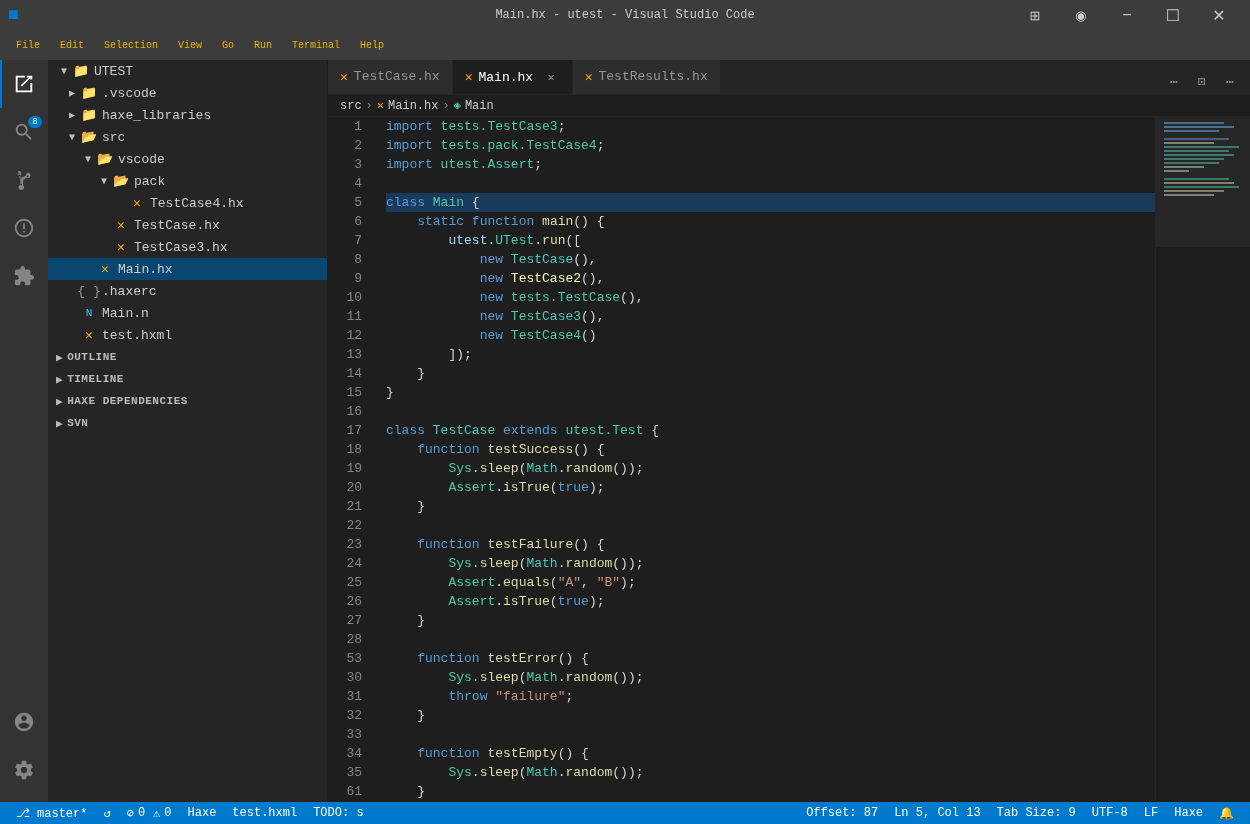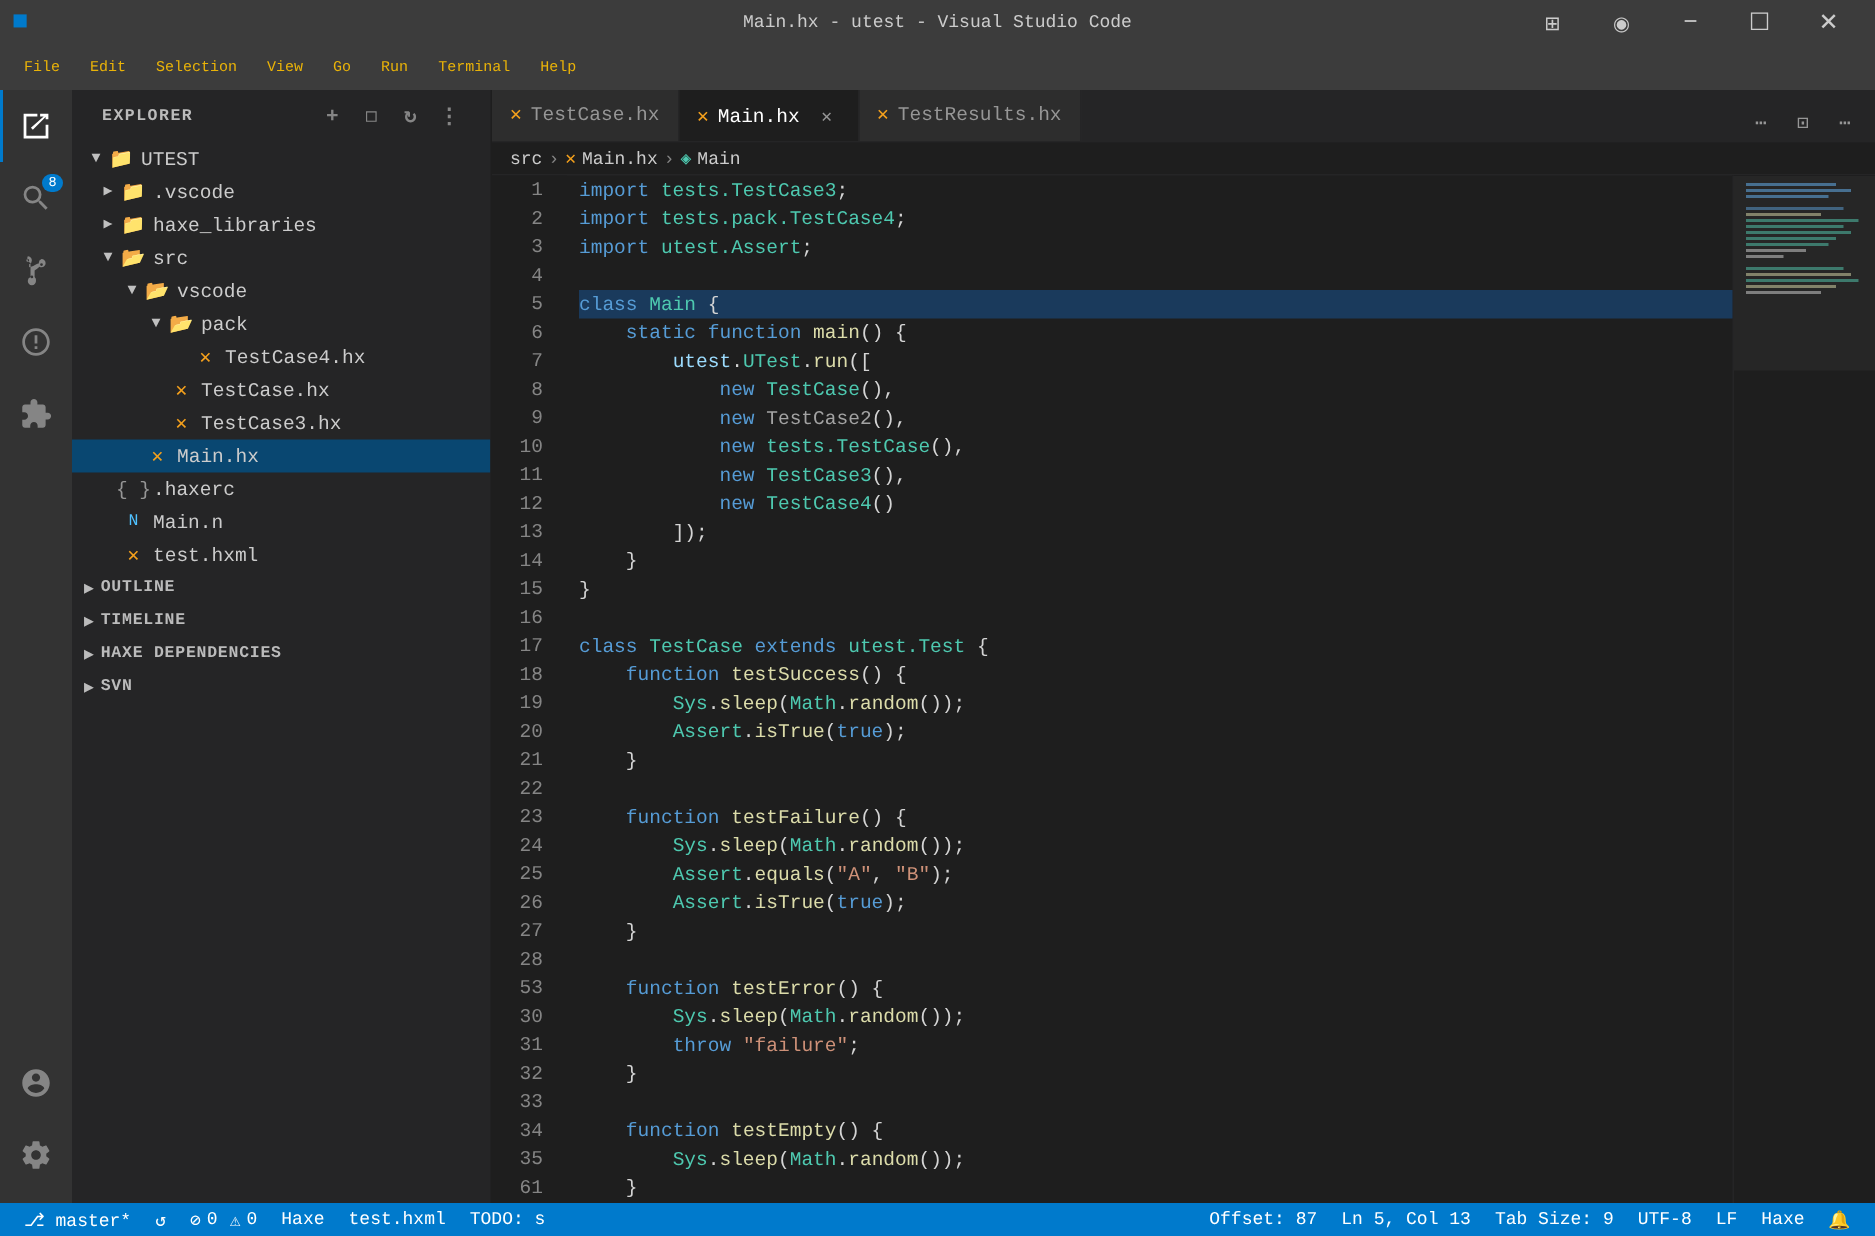--- a/index.html
+++ b/index.html
@@ -147,29 +147,20 @@
       </div>
       <div class="activity-icon">
         <svg width="22" height="22" viewBox="0 0 24 24" fill="currentColor">
             <path d="M19.43 12.98c.04-.32.07-.64.07-.98s-.03-.66-.07-.98l2.11-1.65c.19-.15.24-.42.12-.64l-2-3.46c-.12-.22-.39-.3-.61-.22l-2.49 1c-.52-.4-1.08-.73-1.69-.98l-.38-2.65C14.46 2.18 14.25 2 14 2h-4c-.25 0-.46.18-.49.42l-.38 2.65c-.61.25-1.17.59-1.69.98l-2.49-1c-.23-.09-.49 0-.61.22l-2 3.46c-.13.22-.07.49.12.64l2.11 1.65c-.04.32-.07.65-.07.98s.03.66.07.98l-2.11 1.65c-.19.15-.24.42-.12.64l2 3.46c.12.22.39.3.61.22l2.49-1c.52.4 1.08.73 1.69.98l.38 2.65c.03.24.24.42.49.42h4c.25 0 .46-.18.49-.42l.38-2.65c.61-.25 1.17-.59 1.69-.98l2.49 1c.23.09.49 0 .61-.22l2-3.46c.12-.22.07-.49-.12-.64l-2.11-1.65zM12 15.5c-1.93 0-3.5-1.57-3.5-3.5s1.57-3.5 3.5-3.5 3.5 1.57 3.5 3.5-1.57 3.5-3.5 3.5z"></path>
           </svg>
       </div>
     </div>
   </div>
 
   <div class="sidebar">
-    <div class="sidebar-header">
-      <span>EXPLORER</span>
-      <div class="sidebar-actions">
-        <span class="sidebar-action-btn" title="New File">+</span>
-        <span class="sidebar-action-btn">◻</span>
-        <span class="sidebar-action-btn">↻</span>
-        <span class="sidebar-action-btn">⋮</span>
-      </div>
-    </div>
 
     <div class="sidebar-content">
 
       <div class="tree-item" style="padding-left:8px;">
         <span class="arrow">▼</span>
         <span class="file-icon" style="color:#e8ab53;">📁</span>
         <span>UTEST</span>
       </div>
 
       <div class="tree-item" style="padding-left:16px;">
@@ -343,21 +334,21 @@
             </div>
           <div class="code-area" id="code-area">
               <div class="code-line"><span style="color: rgb(86, 156, 214);">import </span><span style="color: rgb(78, 201, 176);">tests.</span><span style="color: rgb(78, 201, 176);">TestCase3</span><span style="color: rgb(212, 212, 212);">;</span></div>
               <div class="code-line"><span style="color: rgb(86, 156, 214);">import </span><span style="color: rgb(78, 201, 176); text-align: right;">tests.pack.</span><span style="color: rgb(78, 201, 176);">TestCase4</span><span style="color: rgb(212, 212, 212);">;</span></div>
               <div class="code-line"><span style="color: rgb(86, 156, 214);">import </span><span style="color: rgb(78, 201, 176);">utest.</span><span style="color: rgb(78, 201, 176);">Assert</span><span style="color: rgb(212, 212, 212);">;</span></div>
               <div class="code-line">&nbsp;</div>
               <div class="code-line highlighted"><span style="color: rgb(86, 156, 214);">class </span><span style="color: rgb(78, 201, 176);">Main</span><span style="color: rgb(212, 212, 212);"> {</span></div>
               <div class="code-line"><span style="color: rgb(212, 212, 212);">    </span><span style="color: rgb(86, 156, 214);">static</span><span style="color: rgb(212, 212, 212);"> </span><span style="color: rgb(86, 156, 214);">function</span><span style="color: rgb(212, 212, 212);"> </span><span style="color: rgb(220, 220, 170);">main</span><span style="color: rgb(212, 212, 212);">() {</span></div>
               <div class="code-line"><span style="color: rgb(212, 212, 212);">        </span><span style="color: rgb(156, 220, 254);">utest</span><span style="color: rgb(212, 212, 212);">.</span><span style="color: rgb(78, 201, 176);">UTest</span><span style="color: rgb(212, 212, 212);">.</span><span style="color: rgb(220, 220, 170);">run</span><span style="color: rgb(212, 212, 212);">([</span></div>
               <div class="code-line"><span style="color: rgb(212, 212, 212);">            </span><span style="color: rgb(86, 156, 214);">new</span><span style="color: rgb(212, 212, 212);"> </span><span style="color: rgb(78, 201, 176);">TestCase</span><span style="color: rgb(212, 212, 212);">(),</span></div>
-              <div class="code-line"><span style="color: rgb(212, 212, 212);">            </span><span style="color: rgb(86, 156, 214);">new</span><span style="color: rgb(212, 212, 212);"> </span><span style="color: #a3a3a3;">TestCase2</span><span style="color: rgb(212, 212, 212);">(),</span></div>
+              <div class="code-line"><span style="color: rgb(212, 212, 212);">            </span><span style="color: rgb(86, 156, 214);">new</span><span style="color: rgb(212, 212, 212);"> </span><span style="color: #fef9c3;">TestCase2</span><span style="color: rgb(212, 212, 212);">(),</span></div>
               <div class="code-line"><span style="color: rgb(212, 212, 212);">            </span><span style="color: rgb(86, 156, 214);">new</span><span style="color: rgb(212, 212, 212);"> </span><span style="color: rgb(78, 201, 176);">tests.</span><span style="color: rgb(78, 201, 176);">TestCase</span><span style="color: rgb(212, 212, 212);">(),</span></div>
               <div class="code-line"><span style="color: rgb(212, 212, 212);">            </span><span style="color: rgb(86, 156, 214);">new</span><span style="color: rgb(212, 212, 212);"> </span><span style="color: rgb(78, 201, 176);">TestCase3</span><span style="color: rgb(212, 212, 212);">(),</span></div>
               <div class="code-line"><span style="color: rgb(212, 212, 212);">            </span><span style="color: rgb(86, 156, 214);">new</span><span style="color: rgb(212, 212, 212);"> </span><span style="color: rgb(78, 201, 176);">TestCase4</span><span style="color: rgb(212, 212, 212);">()</span></div>
               <div class="code-line"><span style="color: rgb(212, 212, 212);">        </span><span style="color: rgb(212, 212, 212);">]);</span></div>
               <div class="code-line"><span style="color: rgb(212, 212, 212);">    }</span></div>
               <div class="code-line"><span style="color: rgb(212, 212, 212);">}</span></div>
               <div class="code-line">&nbsp;</div>
               <div class="code-line"><span style="color: rgb(86, 156, 214);">class </span><span style="color: rgb(78, 201, 176);">TestCase</span><span style="color: rgb(86, 156, 214);"> extends </span><span style="color: rgb(78, 201, 176);">utest.</span><span style="color: rgb(78, 201, 176);">Test</span><span style="color: rgb(212, 212, 212);"> {</span></div>
               <div class="code-line"><span style="color: rgb(212, 212, 212);">    </span><span style="color: rgb(86, 156, 214);">function</span><span style="color: rgb(212, 212, 212);"> </span><span style="color: rgb(220, 220, 170);">testSuccess</span><span style="color: rgb(212, 212, 212);">() {</span></div>
               <div class="code-line"><span style="color: rgb(212, 212, 212);">        </span><span style="color: rgb(78, 201, 176);">Sys</span><span style="color: rgb(212, 212, 212);">.</span><span style="color: rgb(220, 220, 170);">sleep</span><span style="color: rgb(212, 212, 212);">(</span><span style="color: rgb(78, 201, 176);">Math</span><span style="color: rgb(212, 212, 212);">.</span><span style="color: rgb(220, 220, 170);">random</span><span style="color: rgb(212, 212, 212);">());</span></div>

